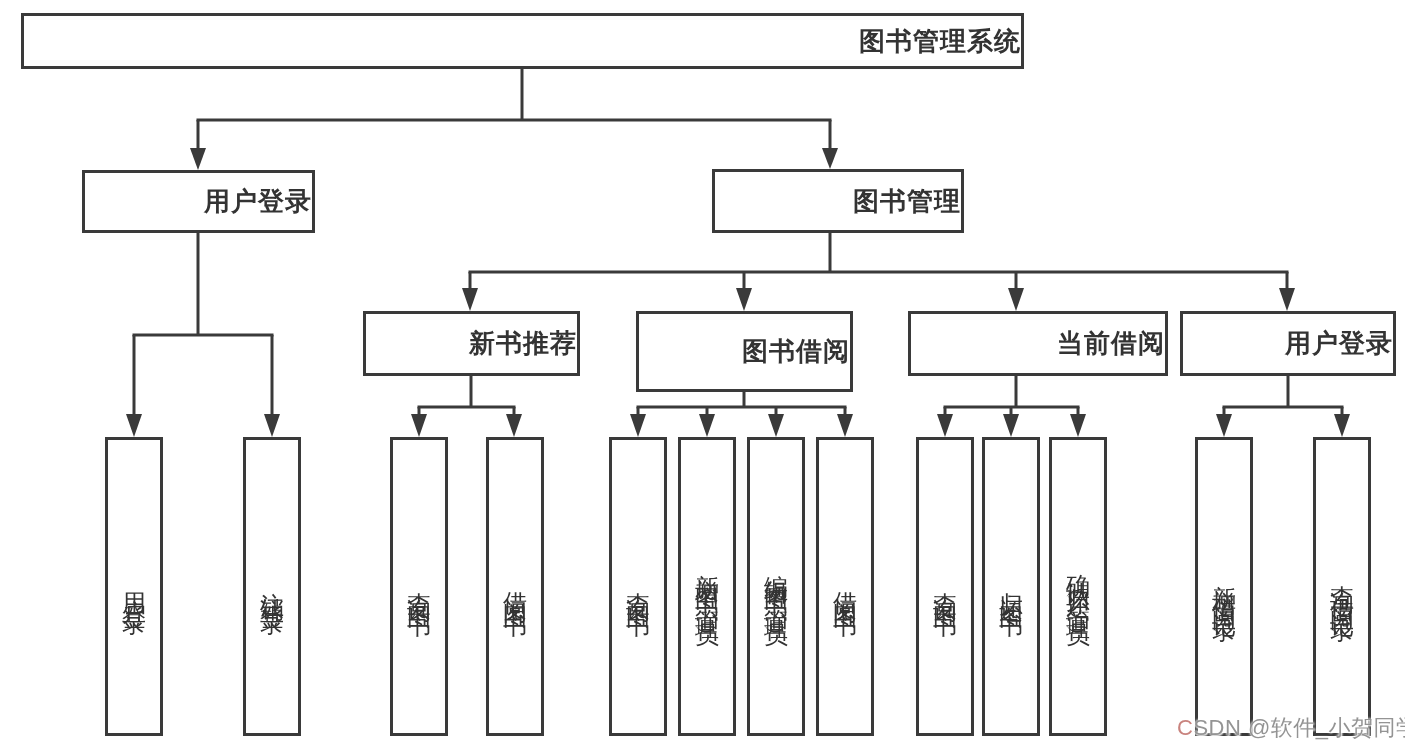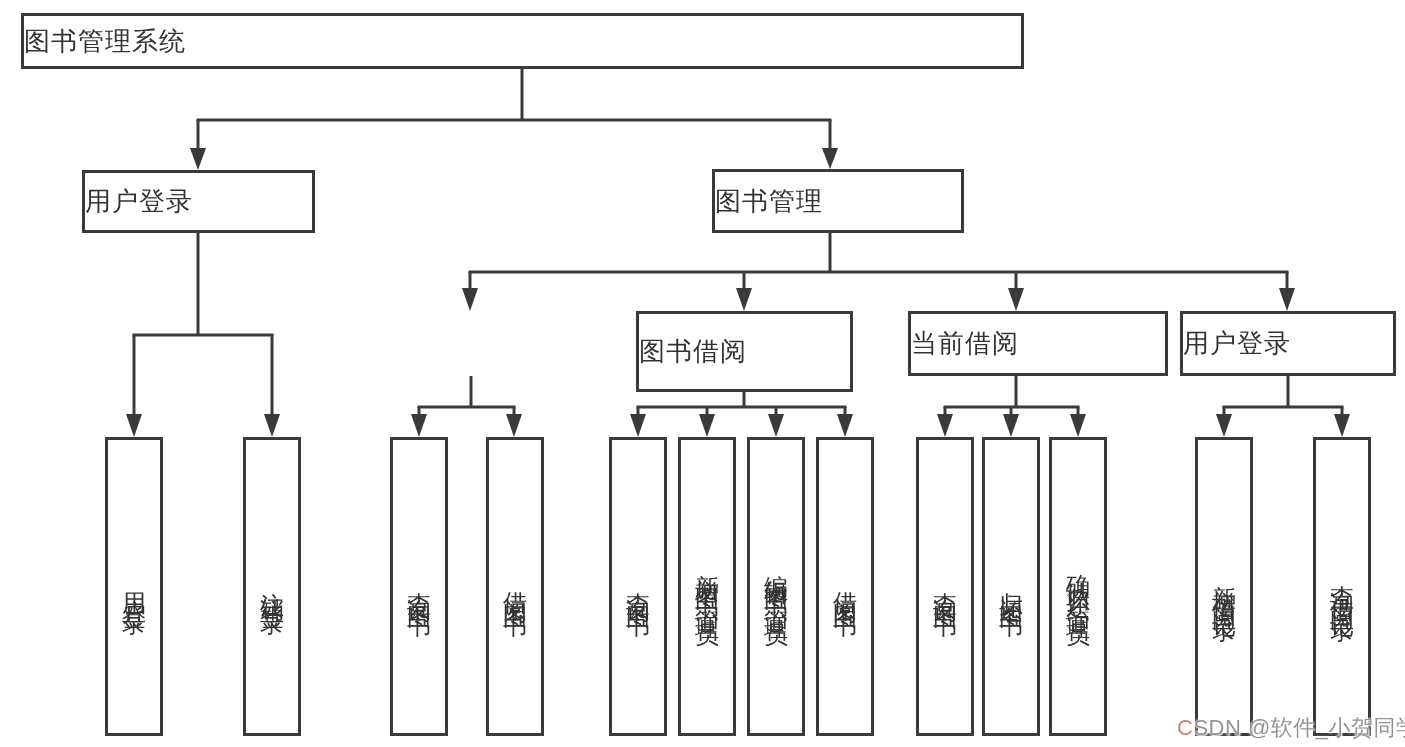--- a/index.html
+++ b/index.html
@@ -5,21 +5,21 @@
   html,body{margin:0;padding:0;background:#ffffff;}
   .stage{
     position:relative;width:1405px;height:747px;background:#ffffff;
     overflow:hidden;font-family:"Liberation Sans", sans-serif;
   }
   .edges{position:absolute;left:0;top:0;width:1405px;height:747px;}
   .edges path{stroke:#3a3a3a;stroke-width:3;fill:none;}
   .edges polygon{fill:#3a3a3a;stroke:none;}
   .hbox{
     position:absolute;box-sizing:border-box;border:3px solid #3a3a3a;background:#ffffff;
-    display:flex;align-items:center;justify-content:flex-start;
+    display:flex;align-items:center;justify-content:flex-end;font-weight:bold;
   }
   .hlabel{font-size:26px;color:#333333;letter-spacing:1px;white-space:nowrap;}
   .vbox{
     position:absolute;box-sizing:border-box;border:3px solid #3a3a3a;background:#ffffff;
     display:flex;align-items:center;justify-content:center;
   }
   .vlabel{
     writing-mode:vertical-rl;text-orientation:mixed;
     font-size:24px;color:#333333;letter-spacing:7px;line-height:1;white-space:nowrap;
   }
@@ -108,20 +108,23 @@
     <span class="hlabel">图书管理系统</span>
   </div>
 
   <div class="hbox" style="left:82px;top:170px;width:233px;height:63px">
     <span class="hlabel">用户登录</span>
   </div>
   <div class="hbox" style="left:712px;top:169px;width:252px;height:64px">
     <span class="hlabel">图书管理</span>
   </div>
 
+  <div class="hbox" style="left:363px;top:311px;width:217px;height:65px">
+    <span class="hlabel">新书推荐</span>
+  </div>
   <div class="hbox" style="left:636px;top:311px;width:217px;height:81px">
     <span class="hlabel">图书借阅</span>
   </div>
   <div class="hbox" style="left:908px;top:311px;width:260px;height:65px">
     <span class="hlabel">当前借阅</span>
   </div>
   <div class="hbox" style="left:1180px;top:311px;width:216px;height:65px">
     <span class="hlabel">用户登录</span>
   </div>
 

